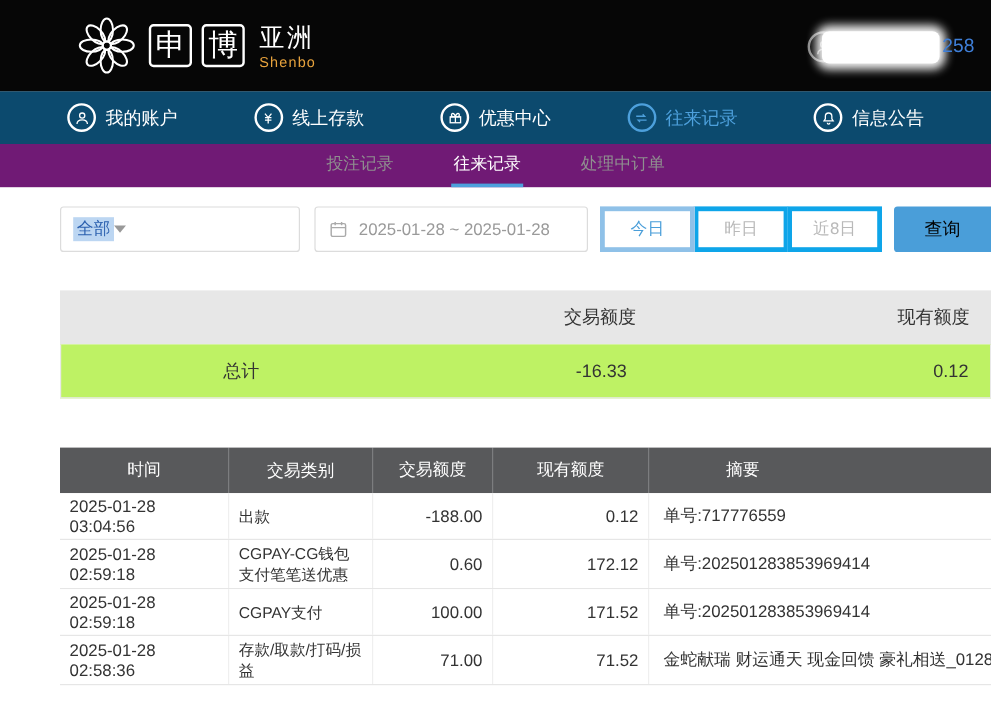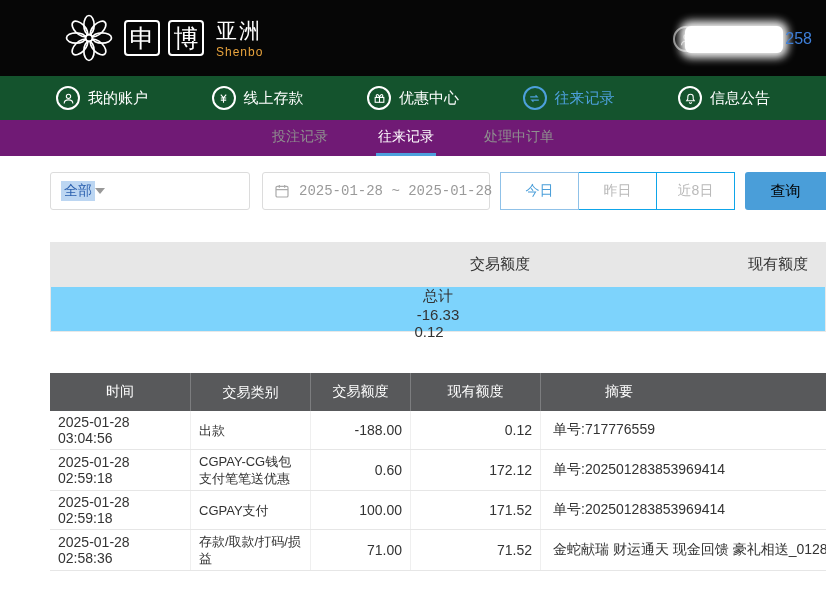--- a/index.html
+++ b/index.html
@@ -15,49 +15,49 @@
   .logo-right { display:flex; flex-direction:column; margin-left:4px; }
   .region { color:#fff; font-size:21px; letter-spacing:2px; }
   .brand-en { color:#e8a33d; font-size:12px; letter-spacing:1px; }
   .account { position:absolute; right:14px; top:24px; display:flex; align-items:center; height:30px; }
   .avatar { width:26px; height:26px; border:2px solid #8a8a8a; border-radius:50%; display:flex; align-items:center; justify-content:center; color:#9a9a9a; }
   .avatar svg { width:15px; height:15px; }
   .privacy-blur { width:98px; height:27px; margin-left:-14px; background:#fff; border-radius:6px; box-shadow:0 0 8px 5px rgba(255,255,255,0.95); position:relative; z-index:2; }
   .acct-num { color:#3f7fd8; font-size:16px; margin-left:2px; position:relative; z-index:3; }
 
   
-  .mainnav { height:44px; background:#14532d; display:flex; align-items:center; justify-content:space-between; padding:0 56px; }
+  .mainnav { height:44px; background:#0c4a6e; display:flex; align-items:center; justify-content:space-between; padding:0 56px; }
   .nav-item { display:flex; align-items:center; gap:8px; color:#ffffff; font-size:15px; cursor:pointer; white-space:nowrap; }
   .nav-item.active { color:#4da0dc; }
   .nav-icon { width:24px; height:24px; border:2px solid currentColor; border-radius:50%; display:flex; align-items:center; justify-content:center; flex:0 0 auto; }
   .nav-icon svg { width:13px; height:13px; stroke:currentColor; fill:none; stroke-width:2; }
 
   
   .subnav { height:36px; background:#701a75; display:flex; justify-content:center; gap:46px; }
   .subnav-item { color:#8f8f8f; font-size:14px; display:flex; align-items:center; height:100%; border-bottom:3px solid transparent; cursor:pointer; padding:0 2px; }
   .subnav-item.active { color:#ffffff; border-bottom-color:#4da0dc; }
 
   
   .filterbar { display:flex; align-items:center; margin:16px 0 0 50px; height:38px; padding-right:0; }
   .type-select { width:200px; height:38px; border:1px solid #dcdcdc; border-radius:3px; display:flex; align-items:center; padding:0 10px; cursor:pointer; background:#fff; }
   .type-select .val { color:#2a5fae; background:#bcd6f2; font-size:14px; padding:1px 3px; }
   .caret { width:0; height:0; border-left:5px solid transparent; border-right:5px solid transparent; border-top:6px solid #999; }
-  .datepicker { width:228px; height:38px; border:1px solid #dcdcdc; border-radius:3px; margin-left:12px; display:flex; align-items:center; gap:9px; padding:0 11px; color:#9a9a9a; font-size:14px; cursor:pointer; background:#fff; white-space:nowrap;font-family:Liberation Mono, monospace; }
+  .datepicker { width:228px; height:38px; border:1px solid #dcdcdc; border-radius:3px; margin-left:12px; display:flex; align-items:center; gap:9px; padding:0 11px; color:#9a9a9a; font-size:14px; cursor:pointer; background:#fff; white-space:nowrap; }
   .datepicker svg { width:16px; height:16px; stroke:#aaaaaa; fill:none; stroke-width:1.8; flex:0 0 auto; }
   .quick { display:flex; margin-left:10px; }
-  .quick .qbtn { height:38px; width:79px; background:#fff; border:1px solid #0ea5e9; color:#b9b9b9; font-size:14px; cursor:pointer; }
+  .quick .qbtn { height:38px; width:79px; background:#fff; border:4px solid #0ea5e9; color:#b9b9b9; font-size:14px; cursor:pointer; }
   .quick .qbtn + .qbtn { margin-left:-1px; }
   .quick .qbtn.active { border-color:#8fc1e8; color:#4a9ed9; position:relative; z-index:1; }
   .search-btn { margin-left:auto; width:81px; height:38px; background:#4a9ed9; color:#000000; border:none; font-size:15px; border-radius:3px 0 0 3px; cursor:pointer; }
 
   
   .summary { margin:32px 0 0 50px; width:776px; font-size:15px; color:#333; }
   .srow { display:flex; height:45px; align-items:center; }
   .shead { background:#e7e7e7; }
-  .sbody { background:#7dd3fc; border:1px solid #e8e8e8; border-top:none;flex-direction:column; }
+  .sbody { background:#bef264; border:1px solid #e8e8e8; border-top:none; }
   .scol1 { width:300px; text-align:center; }
   .scol2 { width:300px; text-align:center; }
   .scol3 { flex:1; text-align:right; padding-right:18px; }
 
   
   .dtable { margin:41px 0 0 50px; width:900px; font-size:14px; color:#333; }
   .drow { display:flex; align-items:stretch; }
   .dcell { display:flex; align-items:center; min-height:38px; padding:3px 8px; }
   .dhead { background:#58595b; color:#fff; }
   .dhead .dcell { justify-content:center; border-left:1px solid rgba(255,255,255,0.22); min-height:38px; }

